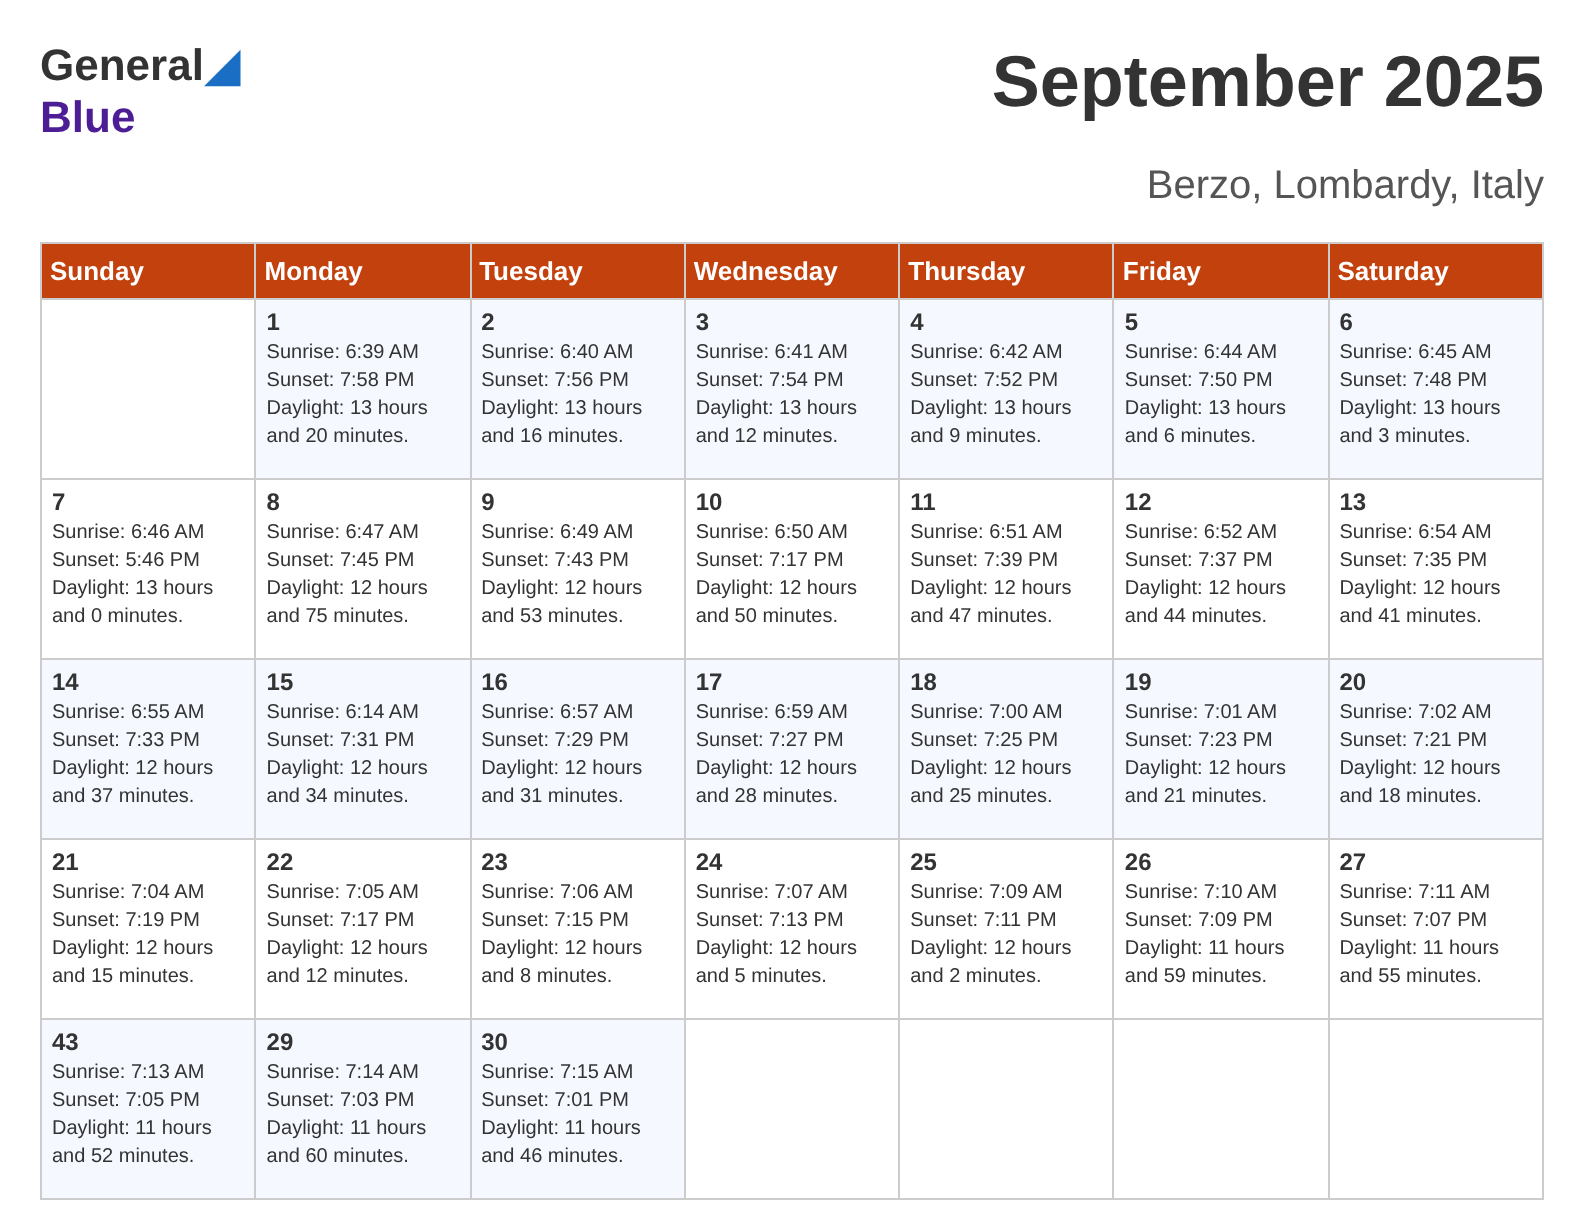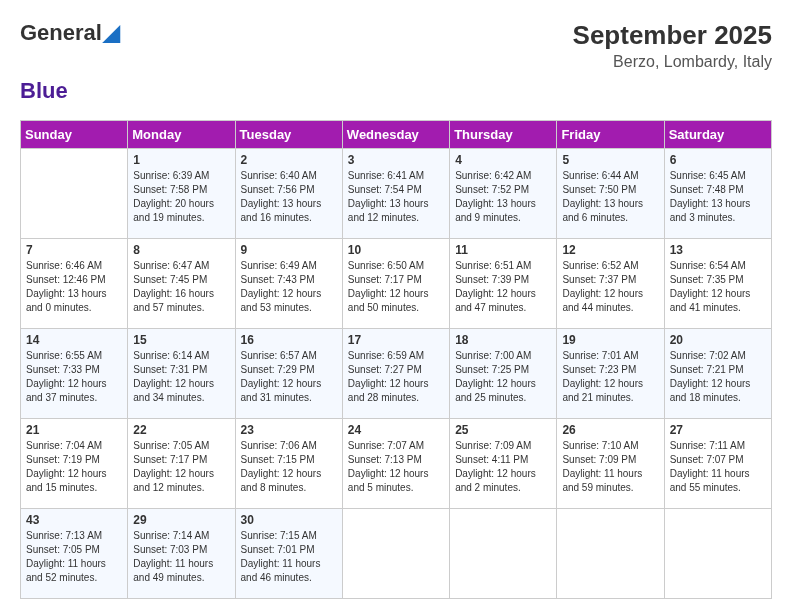--- a/index.html
+++ b/index.html
@@ -13,56 +13,55 @@
     .header {
       display: flex;
       justify-content: space-between;
       align-items: flex-start;
       margin-bottom: 16px;
     }
     .logo {
       display: flex;
       flex-direction: column;
       align-items: flex-start;
-      gap: 32px;
     }
     .logo-text {
       display: flex;
       align-items: center;
     }
     .logo-general {
       font-size: 22px;
       font-weight: bold;
       color: #333;
     }
     .logo-blue {
       font-size: 22px;
       font-weight: bold;
       color: #4c1d95;
     }
     .title-section {
       text-align: right;
     }
     .month-title {
-      font-size: 26px;
+      font-size: 36px;
       font-weight: bold;
       color: #333;
     }
     .location {
-      font-size: 16px;
+      font-size: 20px;
       color: #555;
-      margin-top: 2px;
+      margin-top: 20px;
     }
     table {
       width: 100%;
       border-collapse: collapse;
       font-size: 11px;
     }
     thead th {
-      background-color: #a21caf;
+      background-color: #c2410c;
       color: #fff;
       padding: 6px 4px;
       text-align: left;
       font-size: 13px;
       font-weight: bold;
       border: 1px solid #ccc;
     }
     tbody td {
       border: 1px solid #ccc;
       vertical-align: top;
@@ -122,21 +121,21 @@
     </tr>
   </thead>
   <tbody id="calendar-body">
   <tr>
         <td class="empty-cell"></td>
         <td>
         <span class="day-num">1</span>
         <div class="day-info">
           <span>Sunrise: 6:39 AM</span><br>
           <span>Sunset: 7:58 PM</span><br>
-          <span>Daylight: 20 hours and 19 minutes.</span>
+          <span>Daylight: 13 hours and 20 minutes.</span>
         </div>
       </td>
         <td>
         <span class="day-num">2</span>
         <div class="day-info">
           <span>Sunrise: 6:40 AM</span><br>
           <span>Sunset: 7:56 PM</span><br>
           <span>Daylight: 13 hours and 16 minutes.</span>
         </div>
       </td>
@@ -171,30 +170,30 @@
           <span>Sunset: 7:48 PM</span><br>
           <span>Daylight: 13 hours and 3 minutes.</span>
         </div>
       </td>
       </tr>
       <tr>
         <td>
         <span class="day-num">7</span>
         <div class="day-info">
           <span>Sunrise: 6:46 AM</span><br>
-          <span>Sunset: 12:46 PM</span><br>
+          <span>Sunset: 5:46 PM</span><br>
           <span>Daylight: 13 hours and 0 minutes.</span>
         </div>
       </td>
         <td>
         <span class="day-num">8</span>
         <div class="day-info">
           <span>Sunrise: 6:47 AM</span><br>
           <span>Sunset: 7:45 PM</span><br>
-          <span>Daylight: 16 hours and 57 minutes.</span>
+          <span>Daylight: 12 hours and 75 minutes.</span>
         </div>
       </td>
         <td>
         <span class="day-num">9</span>
         <div class="day-info">
           <span>Sunrise: 6:49 AM</span><br>
           <span>Sunset: 7:43 PM</span><br>
           <span>Daylight: 12 hours and 53 minutes.</span>
         </div>
       </td>
@@ -319,21 +318,21 @@
         <div class="day-info">
           <span>Sunrise: 7:07 AM</span><br>
           <span>Sunset: 7:13 PM</span><br>
           <span>Daylight: 12 hours and 5 minutes.</span>
         </div>
       </td>
         <td>
         <span class="day-num">25</span>
         <div class="day-info">
           <span>Sunrise: 7:09 AM</span><br>
-          <span>Sunset: 4:11 PM</span><br>
+          <span>Sunset: 7:11 PM</span><br>
           <span>Daylight: 12 hours and 2 minutes.</span>
         </div>
       </td>
         <td>
         <span class="day-num">26</span>
         <div class="day-info">
           <span>Sunrise: 7:10 AM</span><br>
           <span>Sunset: 7:09 PM</span><br>
           <span>Daylight: 11 hours and 59 minutes.</span>
         </div>
@@ -354,21 +353,21 @@
           <span>Sunrise: 7:13 AM</span><br>
           <span>Sunset: 7:05 PM</span><br>
           <span>Daylight: 11 hours and 52 minutes.</span>
         </div>
       </td>
         <td>
         <span class="day-num">29</span>
         <div class="day-info">
           <span>Sunrise: 7:14 AM</span><br>
           <span>Sunset: 7:03 PM</span><br>
-          <span>Daylight: 11 hours and 49 minutes.</span>
+          <span>Daylight: 11 hours and 60 minutes.</span>
         </div>
       </td>
         <td>
         <span class="day-num">30</span>
         <div class="day-info">
           <span>Sunrise: 7:15 AM</span><br>
           <span>Sunset: 7:01 PM</span><br>
           <span>Daylight: 11 hours and 46 minutes.</span>
         </div>
       </td>

